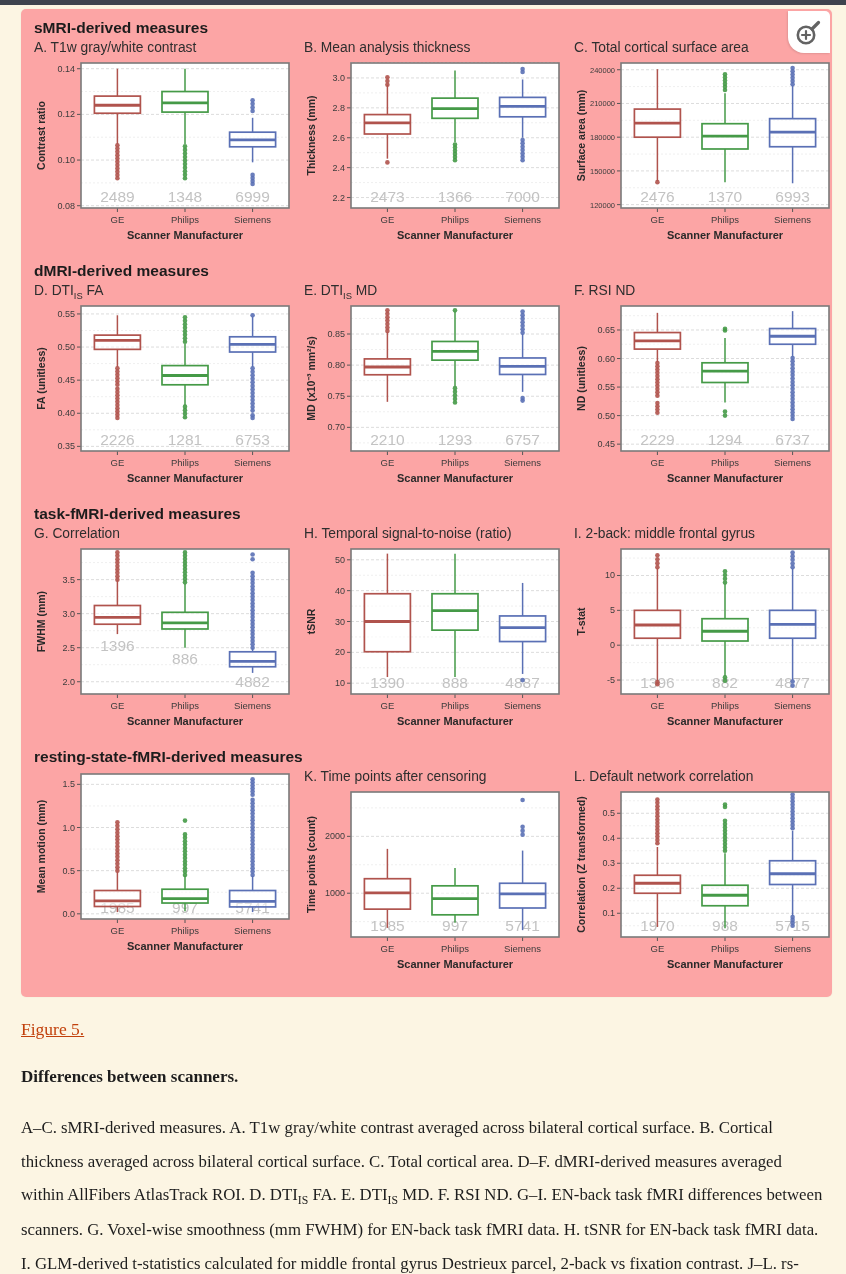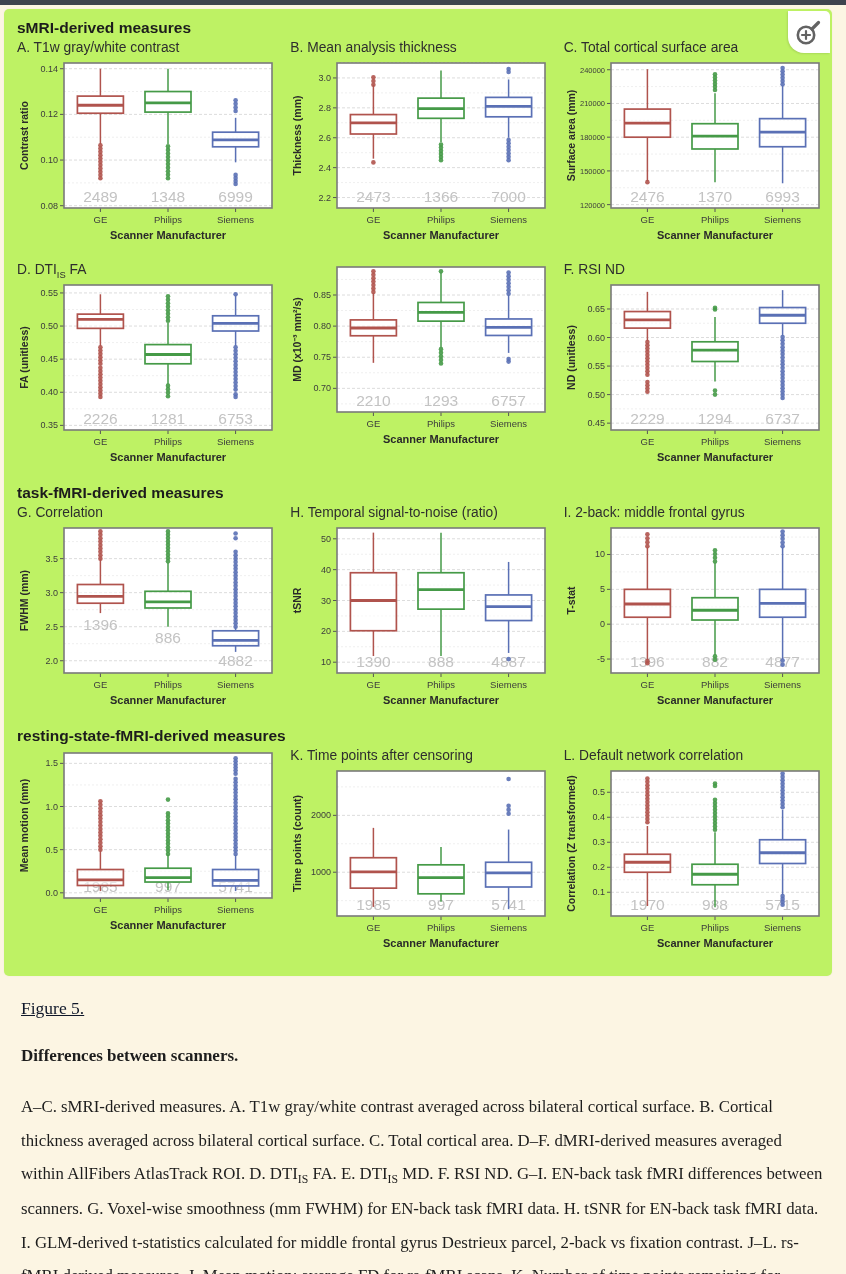--- a/index.html
+++ b/index.html
@@ -1,31 +1,31 @@
 <!DOCTYPE html>
 <html><head>
 <meta charset="utf-8">
 <style>
   html,body{margin:0;padding:0;background:#fcf5e3;}
   body{width:846px;font-family:"Liberation Sans",sans-serif;}
   .top-bar{height:5px;background:#3e434e;width:100%;}
-  .figure-card{position:relative;margin:4px 14px 0 4px;background:#bef264;border-radius:5px;
+  .figure-card{position:relative;margin:4px 14px 0 21px;background:#fca5a5;border-radius:5px;
     padding:8px 4px 6px 12px;box-shadow:0 0 2px rgba(0,0,0,.06);}
   .zoom-btn{position:absolute;top:2px;right:2px;width:42px;height:42px;background:#fff;
     border-radius:0 5px 0 16px;display:flex;align-items:center;justify-content:center;
     box-shadow:-1px 1px 2px rgba(0,0,0,.10);cursor:pointer;}
   .section{margin-bottom:2px;}
   .section-header{font-size:15.5px;font-weight:700;color:#1c1c1c;margin:2px 0 3px 1px;}
   .panels-row{display:flex;gap:8px;}
   .panel{width:266px;}
   .panel-title{font-size:13.8px;color:#2e2e2e;margin:0 0 1px 1px;height:17px;white-space:nowrap;}
   .panel-title sub{font-size:68%;}
   .caption{padding:0 21px;}
   .figure-link{display:inline-block;margin-top:22px;font-family:"Liberation Serif",serif;
-    font-size:17.5px;color:#0f172a;text-decoration:underline;cursor:pointer;}
+    font-size:17.5px;color:#c2410c;text-decoration:underline;cursor:pointer;}
   .caption-title{font-family:"Liberation Serif",serif;font-size:17px;font-weight:700;
     color:#1d1d1d;margin:27px 0 0 0;}
   .caption-body{font-family:"Liberation Serif",serif;font-size:16.8px;line-height:2.0;
     color:#1d1d1d;margin:24px 0 18px 0;text-align:left;}
   .caption-body sub{font-size:70%;}
 </style>
 </head>
 <body>
 
 <div class="top-bar"></div>
@@ -235,20 +235,21 @@
               <text x="152" y="165" text-anchor="middle" font-size="9.5" fill="#3c3c3c" font-family="Liberation Sans, sans-serif">Philips</text>
               <line x1="219.6" x2="219.6" y1="150" y2="154" stroke="#555" stroke-width="1"></line>
               <text x="219.6" y="165" text-anchor="middle" font-size="9.5" fill="#3c3c3c" font-family="Liberation Sans, sans-serif">Siemens</text>
               <rect x="48" y="5" width="208" height="145" fill="none" stroke="#7a7a7a" stroke-width="1.6"></rect>
               <text x="152" y="181" text-anchor="middle" font-size="11" font-weight="700" fill="#2a2a2a" font-family="Liberation Sans, sans-serif">Scanner Manufacturer</text>
               <text x="12" y="77.5" text-anchor="middle" font-size="10.5" font-weight="700" fill="#2a2a2a" font-family="Liberation Sans, sans-serif" transform="rotate(-90 12 77.5)">Surface area (mm)</text>
             </svg></div>
         </div>
       </div>
       <div class="section">
+        <div class="section-header">dMRI-derived measures</div>
         <div class="panels-row">
           <div class="panel"><div class="panel-title">D. DTI<sub>IS</sub> FA</div><svg width="262" height="198">
               <rect x="48" y="5" width="208" height="145" fill="#ffffff"></rect>
               <line x1="48" x2="256" y1="128.81278538812788" y2="128.81278538812788" stroke="#efefef" stroke-width="1" stroke-dasharray="2,2"></line>
               <line x1="48" x2="256" y1="95.70776255707761" y2="95.70776255707761" stroke="#efefef" stroke-width="1" stroke-dasharray="2,2"></line>
               <line x1="48" x2="256" y1="62.60273972602737" y2="62.60273972602737" stroke="#efefef" stroke-width="1" stroke-dasharray="2,2"></line>
               <line x1="48" x2="256" y1="29.49771689497711" y2="29.49771689497711" stroke="#efefef" stroke-width="1" stroke-dasharray="2,2"></line>
               <line x1="48" x2="256" y1="145.365296803653" y2="145.365296803653" stroke="#dcdcdc" stroke-width="1" stroke-dasharray="3,2"></line>
               <line x1="48" x2="256" y1="112.26027397260275" y2="112.26027397260275" stroke="#dcdcdc" stroke-width="1" stroke-dasharray="3,2"></line>
               <line x1="48" x2="256" y1="79.15525114155254" y2="79.15525114155254" stroke="#dcdcdc" stroke-width="1" stroke-dasharray="3,2"></line>
@@ -326,21 +327,21 @@
               <line x1="84.4" x2="84.4" y1="150" y2="154" stroke="#555" stroke-width="1"></line>
               <text x="84.4" y="165" text-anchor="middle" font-size="9.5" fill="#3c3c3c" font-family="Liberation Sans, sans-serif">GE</text>
               <line x1="152" x2="152" y1="150" y2="154" stroke="#555" stroke-width="1"></line>
               <text x="152" y="165" text-anchor="middle" font-size="9.5" fill="#3c3c3c" font-family="Liberation Sans, sans-serif">Philips</text>
               <line x1="219.6" x2="219.6" y1="150" y2="154" stroke="#555" stroke-width="1"></line>
               <text x="219.6" y="165" text-anchor="middle" font-size="9.5" fill="#3c3c3c" font-family="Liberation Sans, sans-serif">Siemens</text>
               <rect x="48" y="5" width="208" height="145" fill="none" stroke="#7a7a7a" stroke-width="1.6"></rect>
               <text x="152" y="181" text-anchor="middle" font-size="11" font-weight="700" fill="#2a2a2a" font-family="Liberation Sans, sans-serif">Scanner Manufacturer</text>
               <text x="12" y="77.5" text-anchor="middle" font-size="10.5" font-weight="700" fill="#2a2a2a" font-family="Liberation Sans, sans-serif" transform="rotate(-90 12 77.5)">FA (unitless)</text>
             </svg></div>
-          <div class="panel"><svg width="262" height="198">
+          <div class="panel"><div class="panel-title">E. DTI<sub>IS</sub> MD</div><svg width="262" height="198">
               <rect x="48" y="5" width="208" height="145" fill="#ffffff"></rect>
               <line x1="48" x2="256" y1="141.90987124463527" y2="141.90987124463527" stroke="#efefef" stroke-width="1" stroke-dasharray="2,2"></line>
               <line x1="48" x2="256" y1="110.79399141630904" y2="110.79399141630904" stroke="#efefef" stroke-width="1" stroke-dasharray="2,2"></line>
               <line x1="48" x2="256" y1="79.67811158798283" y2="79.67811158798283" stroke="#efefef" stroke-width="1" stroke-dasharray="2,2"></line>
               <line x1="48" x2="256" y1="48.56223175965663" y2="48.56223175965663" stroke="#efefef" stroke-width="1" stroke-dasharray="2,2"></line>
               <line x1="48" x2="256" y1="17.44635193133042" y2="17.44635193133042" stroke="#efefef" stroke-width="1" stroke-dasharray="2,2"></line>
               <line x1="48" x2="256" y1="126.35193133047214" y2="126.35193133047214" stroke="#dcdcdc" stroke-width="1" stroke-dasharray="3,2"></line>
               <line x1="48" x2="256" y1="95.23605150214594" y2="95.23605150214594" stroke="#dcdcdc" stroke-width="1" stroke-dasharray="3,2"></line>
               <line x1="48" x2="256" y1="64.12017167381973" y2="64.12017167381973" stroke="#dcdcdc" stroke-width="1" stroke-dasharray="3,2"></line>
               <line x1="48" x2="256" y1="33.0042918454936" y2="33.0042918454936" stroke="#dcdcdc" stroke-width="1" stroke-dasharray="3,2"></line>

